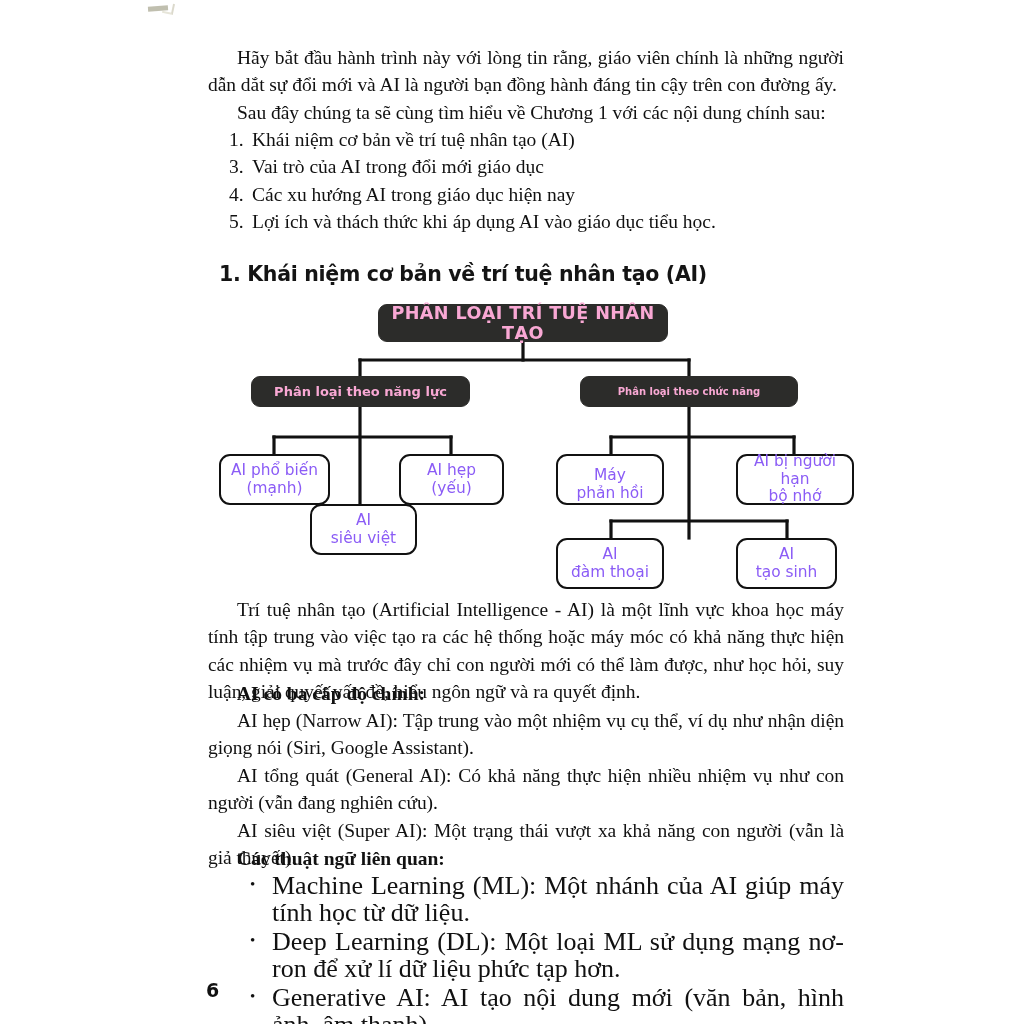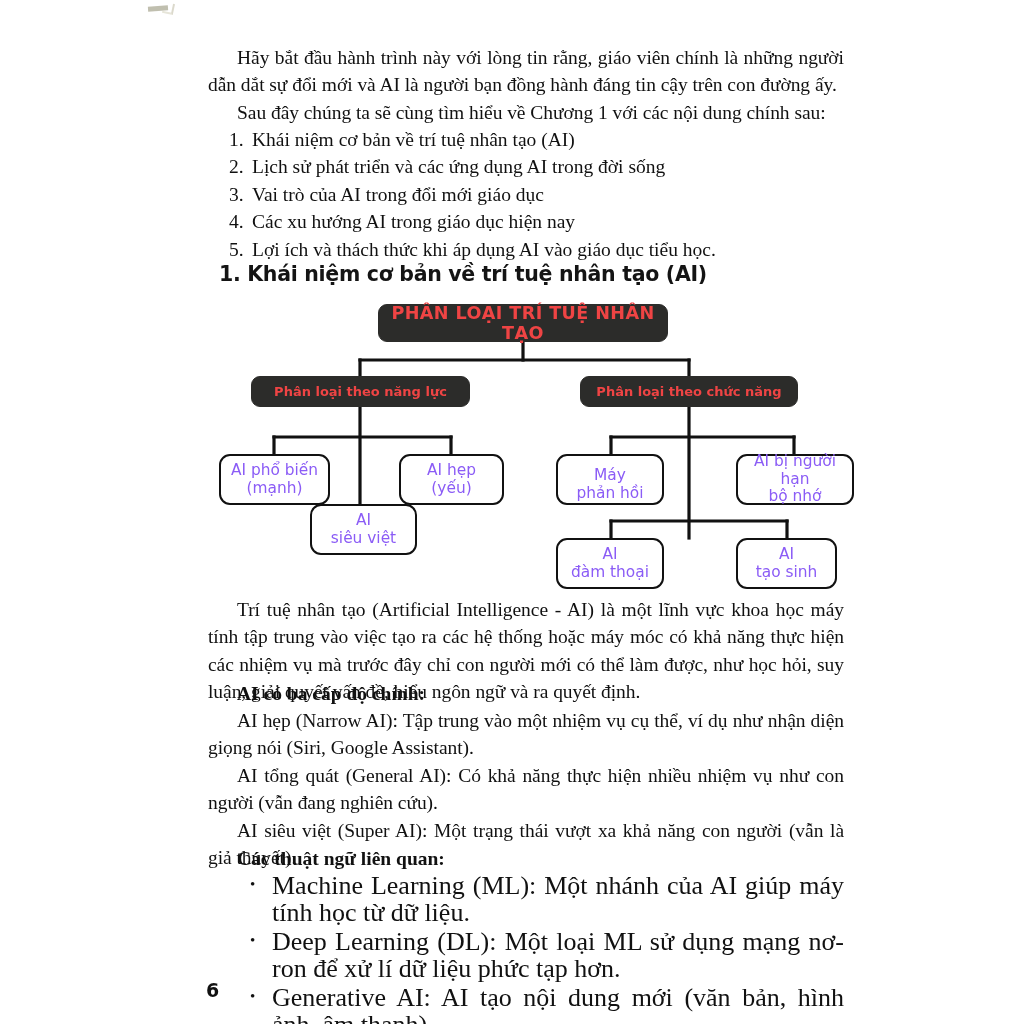--- a/index.html
+++ b/index.html
@@ -108,36 +108,36 @@
     display: flex;
     align-items: center;
     justify-content: center;
     text-align: center;
     font-family: "DejaVu Sans", "Liberation Sans", sans-serif;
     line-height: 1.16;
     z-index: 2;
   }
   .node.dark {
     background: #2c2c2a;
-    color: #ef4444;
+    color: #f9a8d4;
     font-weight: bold;
     border-radius: 9px;
     border: 1px solid #2c2c2a;
   }
   .node.light {
     background: #ffffff;
     color: #8b5cf6;
     border: 2.4px solid #111111;
     border-radius: 11px;
     font-weight: normal;
   }
 
   #n-root   { left: 178px; top: 8px;   width: 290px; height: 38px; font-size: 17.6px; letter-spacing: 0.4px; }
   #n-b1     { left: 51px;  top: 80px;  width: 219px; height: 31px; font-size: 13px; }
-  #n-b2     { left: 380px; top: 80px;  width: 218px; height: 31px; font-size: 13px; }
+  #n-b2     { left: 380px; top: 80px;  width: 218px; height: 31px; font-size: 10px; }
 
   #n-l1 { left: 19px;  top: 158px; width: 111px; height: 51px; font-size: 15.4px; }
   #n-l2 { left: 199px; top: 158px; width: 105px; height: 51px; font-size: 15.4px; }
   #n-l3 { left: 110px; top: 208px; width: 107px; height: 51px; font-size: 15.4px; }
 
   #n-r1 { left: 356px; top: 158px; width: 108px; height: 51px; font-size: 15.4px; align-items: flex-end; }
   #n-r2 { left: 536px; top: 158px; width: 118px; height: 51px; font-size: 15.4px; }
   #n-r3 { left: 356px; top: 242px; width: 108px; height: 51px; font-size: 15.4px; }
   #n-r4 { left: 536px; top: 242px; width: 101px; height: 51px; font-size: 15.4px; }
 
@@ -199,21 +199,20 @@
 <div class="scan-mark"></div>
 <div class="scan-mark b"></div>
 
 <div class="page">
 
   <p class="body intro-1">Hãy bắt đầu hành trình này với lòng tin rằng, giáo viên chính là những người dẫn dắt sự đổi mới và AI là người bạn đồng hành đáng tin cậy trên con đường ấy.</p>
   <p class="body intro-2">Sau đây chúng ta sẽ cùng tìm hiểu về Chương 1 với các nội dung chính sau:</p>
 
   <ol class="toc">
     <li><span class="num">1.</span><span>Khái niệm cơ bản về trí tuệ nhân tạo (AI)</span></li>
-    <li><span class="num">2.</span><span>Lịch sử phát triển và các ứng dụng AI trong đời sống</span></li>
     <li><span class="num">3.</span><span>Vai trò của AI trong đổi mới giáo dục</span></li>
     <li><span class="num">4.</span><span>Các xu hướng AI trong giáo dục hiện nay</span></li>
     <li><span class="num">5.</span><span>Lợi ích và thách thức khi áp dụng AI vào giáo dục tiểu học.</span></li>
   </ol>
 
   <h2 class="section">1. Khái niệm cơ bản về trí tuệ nhân tạo (AI)</h2>
 
   <div class="diagram">
     <svg width="644" height="288" viewBox="0 0 644 288">
       <g stroke="#111111" stroke-width="3.2" fill="none" stroke-linecap="square">

